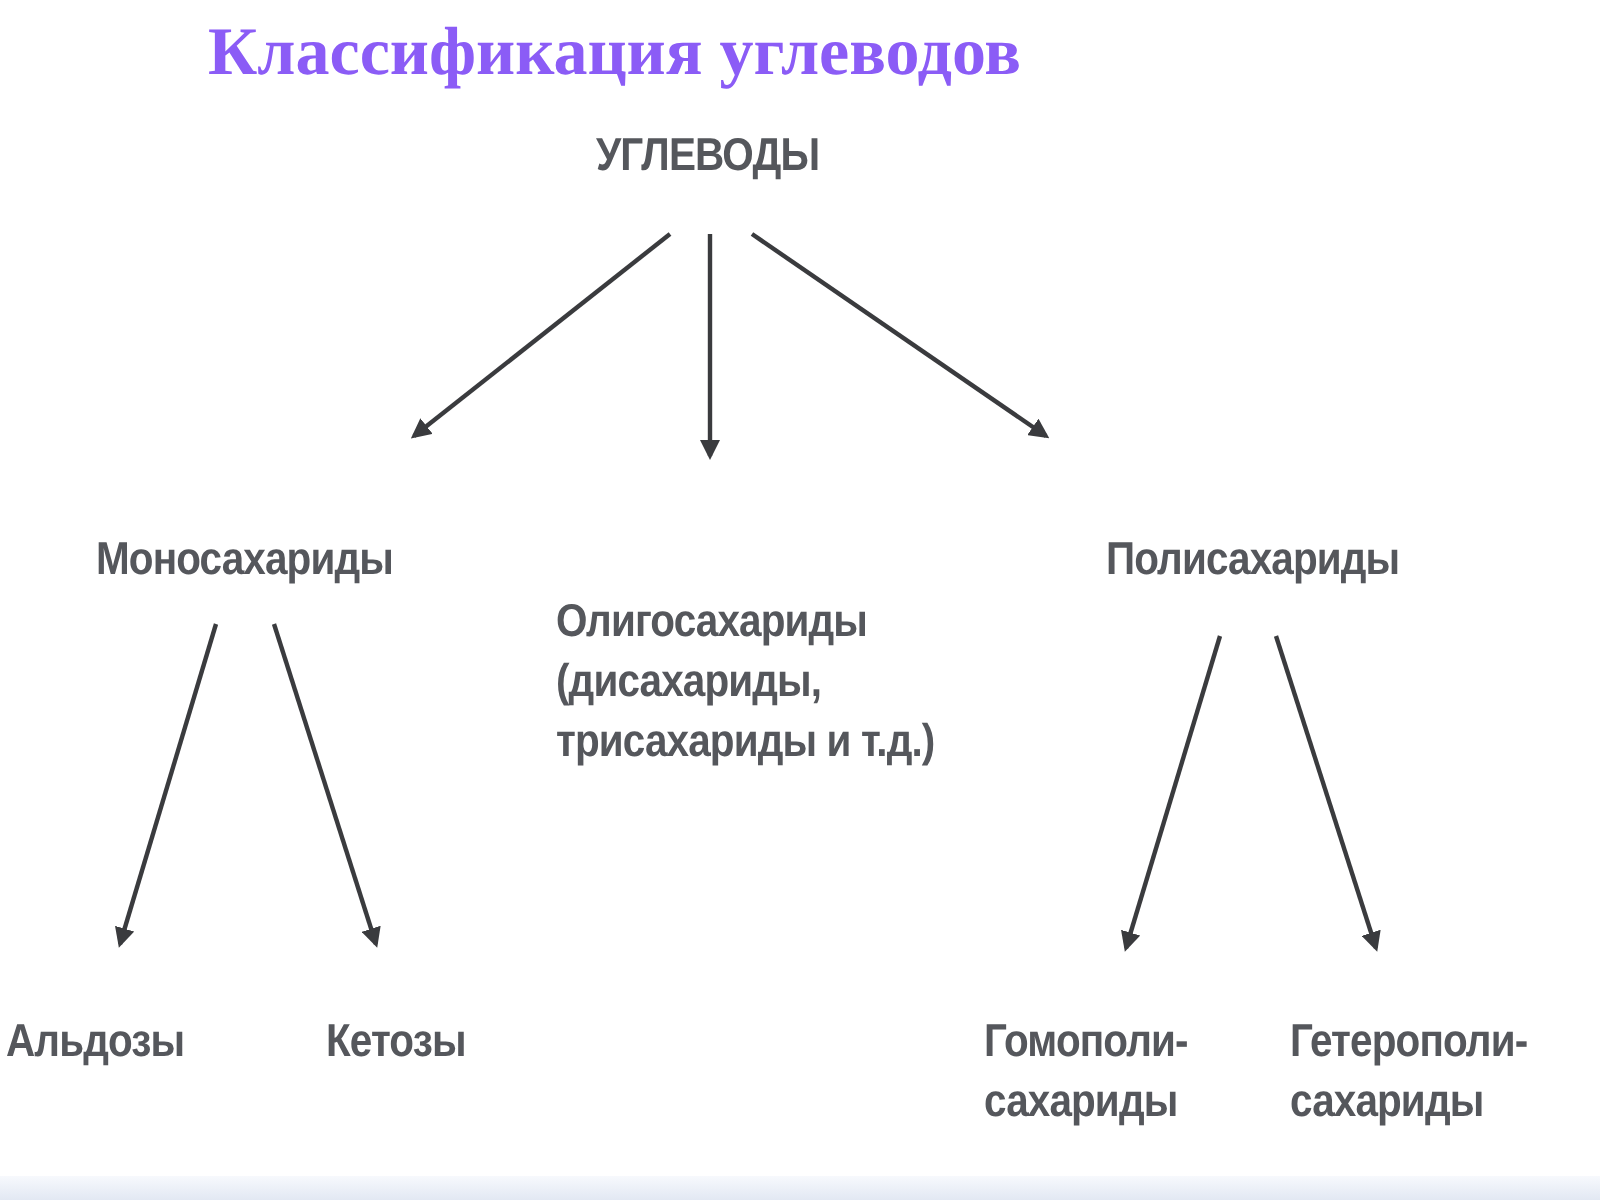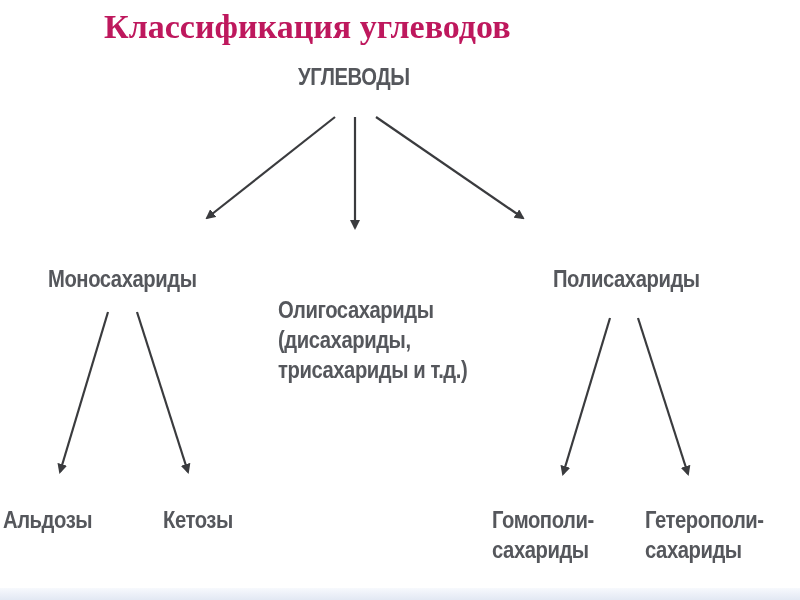--- a/index.html
+++ b/index.html
@@ -1,17 +1,17 @@
 <!DOCTYPE html>
 <html><head>
 <meta charset="utf-8">
 <style>
   html, body { margin: 0; padding: 0; }
   body { width: 800px; height: 600px; position: relative; background: #ffffff; overflow: hidden; }
-  .title { position: absolute; left: 104px; top: 8px; font-family: "Liberation Serif", serif; font-weight: bold; font-size: 34px; color: #be185d; white-space: nowrap; }
+  .title { position: absolute; left: 104px; top: 8px; font-family: "Liberation Serif", serif; font-weight: bold; font-size: 34px; color: #8b5cf6; white-space: nowrap; }
   .node { position: absolute; font-family: "Liberation Sans", sans-serif; font-weight: bold; color: #55575c; font-size: 23px; line-height: 30px; white-space: nowrap; letter-spacing: -0.5px; transform: scaleX(0.88); transform-origin: left top; }
   .node span { display: block; }
   svg.arrows { position: absolute; left: 0; top: 0; }
   .bottom-strip { position: absolute; left: 0; top: 588px; width: 800px; height: 12px; background: linear-gradient(#f7f9fd, #e2e8f3); }
 </style>
 </head>
 <body>
 
 <div class="title">Классификация углеводов</div>
 

